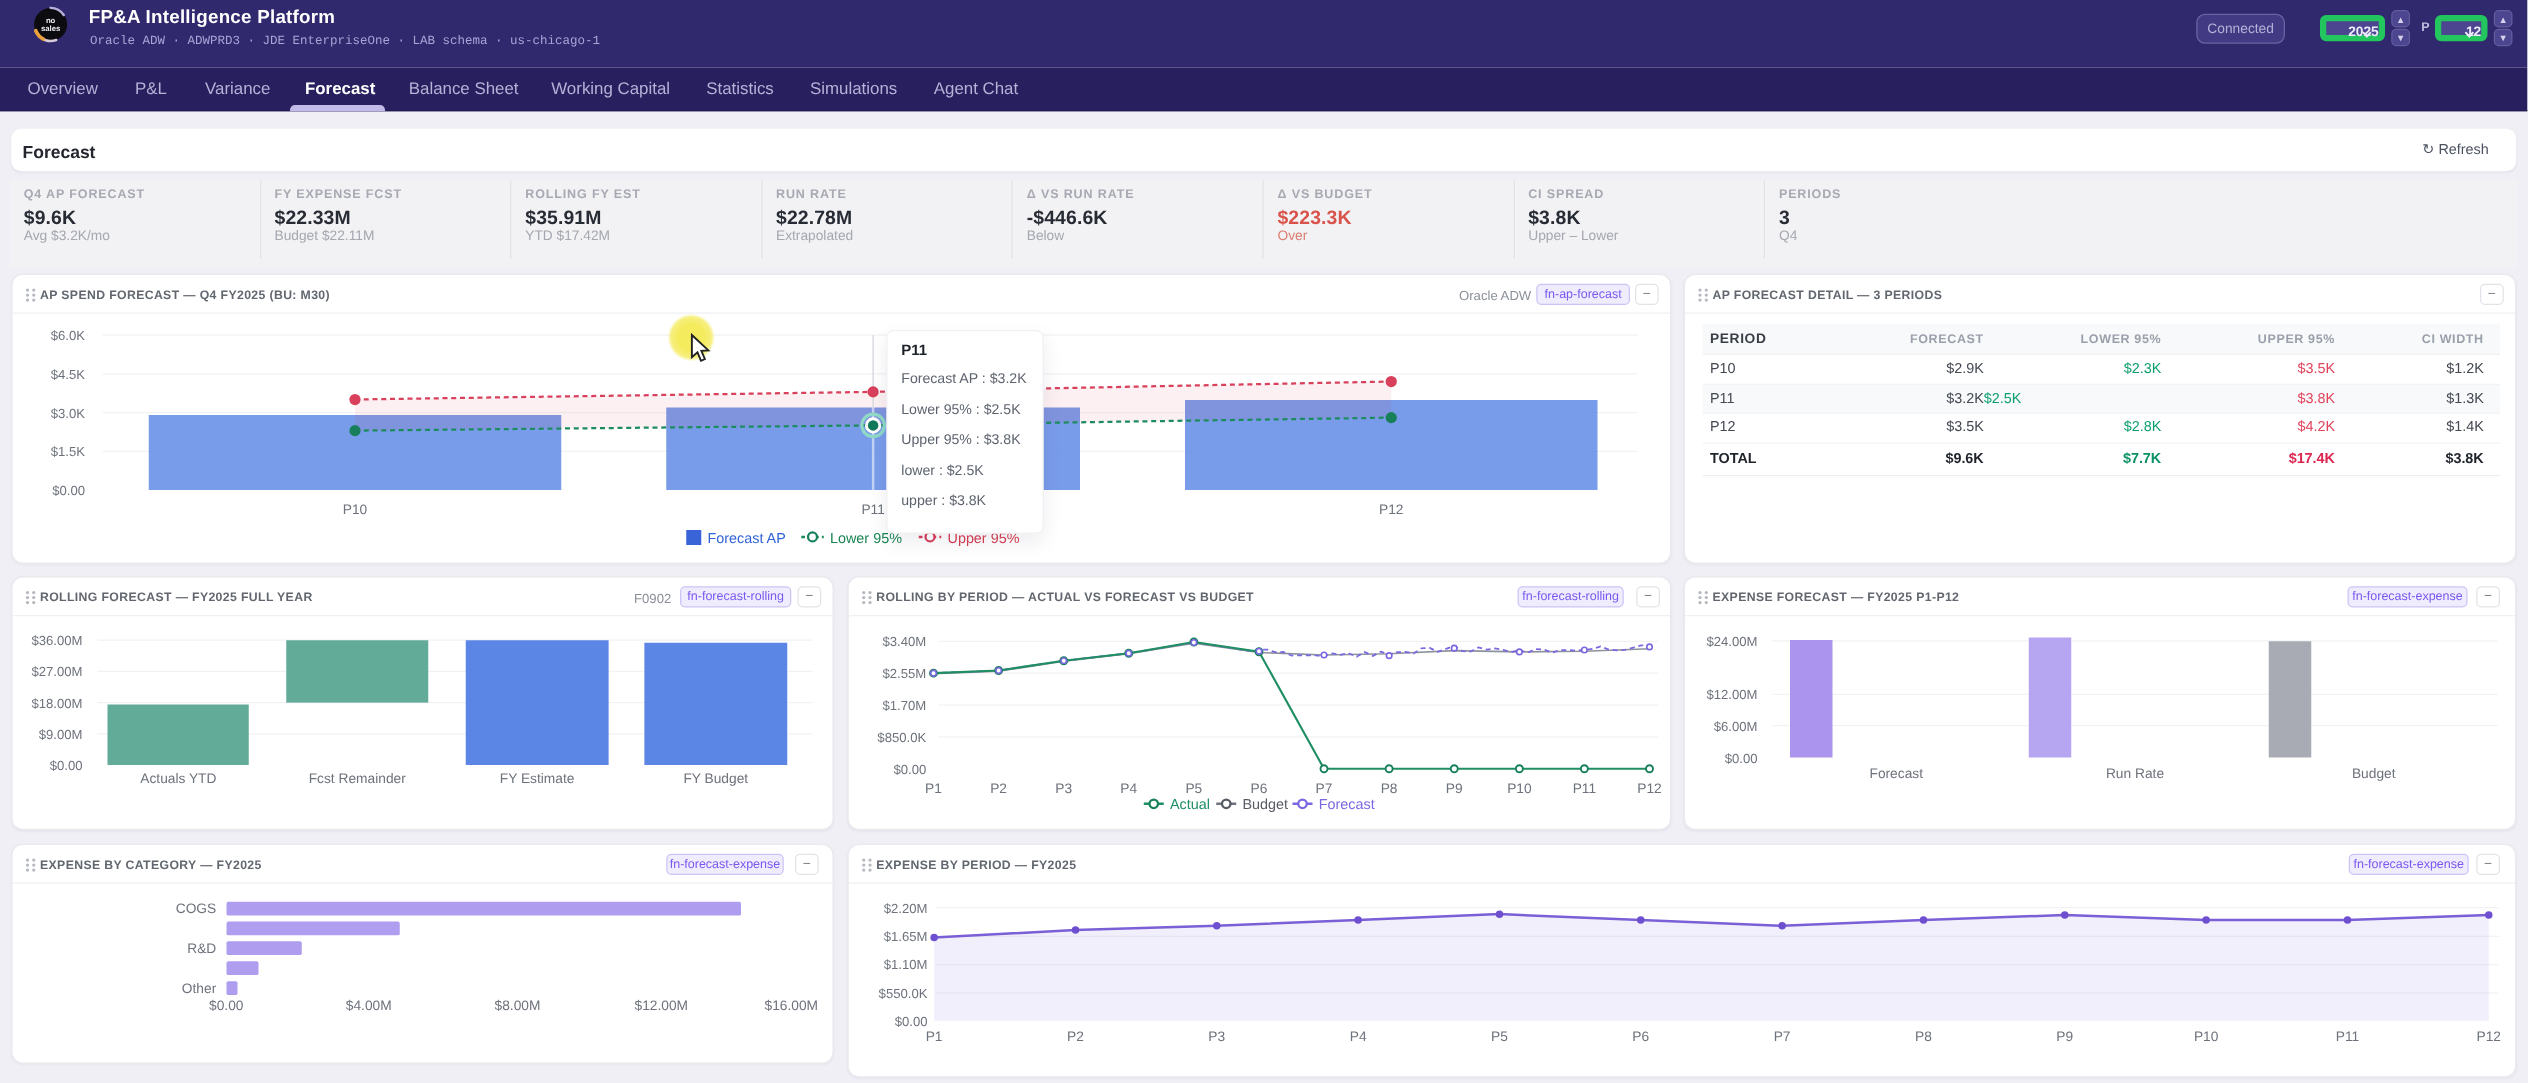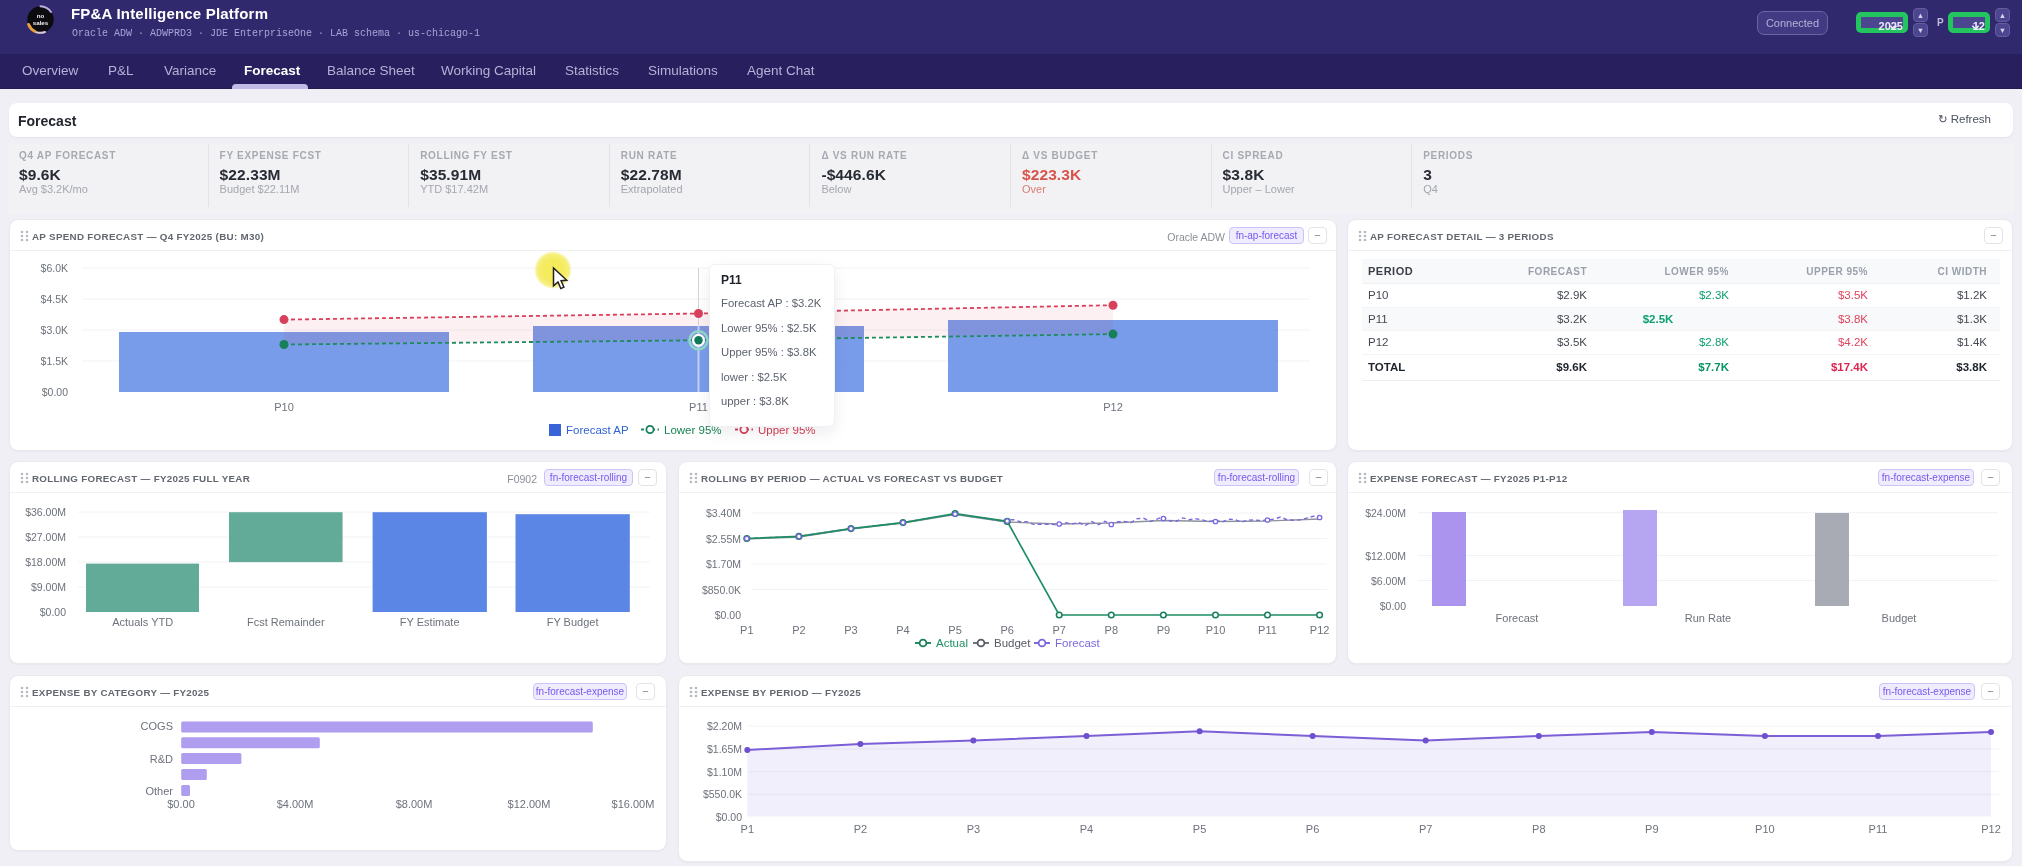--- a/index.html
+++ b/index.html
@@ -259,21 +259,21 @@
     <div style="display:flex; height:23.5px; align-items:center; border-bottom:1px solid #f2f3f5; color:#434851;">
       <div style="width:120px; padding-left:6px;">P10</div>
       <div style="width:105px; text-align:right;">$2.9K</div>
       <div style="width:142px; text-align:right; color:#0d9f6e;">$2.3K</div>
       <div style="width:139px; text-align:right; color:#e0435c;">$3.5K</div>
       <div style="width:119px; text-align:right;">$1.2K</div>
     </div>
     <div style="display:flex; height:23.5px; align-items:center; border-bottom:1px solid #f2f3f5; color:#434851; background:#f8f9fa;">
       <div style="width:120px; padding-left:6px;">P11</div>
       <div style="width:105px; text-align:right;">$3.2K</div>
-      <div style="width:142px; text-align:center; color:#0d9f6e;font-weight:bold;">$2.5K</div>
+      <div style="width:142px; text-align:left; color:#0d9f6e;">$2.5K</div>
       <div style="width:139px; text-align:right; color:#e0435c;">$3.8K</div>
       <div style="width:119px; text-align:right;">$1.3K</div>
     </div>
     <div style="display:flex; height:23.5px; align-items:center; border-bottom:1px solid #f2f3f5; color:#434851;">
       <div style="width:120px; padding-left:6px;">P12</div>
       <div style="width:105px; text-align:right;">$3.5K</div>
       <div style="width:142px; text-align:right; color:#0d9f6e;">$2.8K</div>
       <div style="width:139px; text-align:right; color:#e0435c;">$4.2K</div>
       <div style="width:119px; text-align:right;">$1.4K</div>
     </div>

